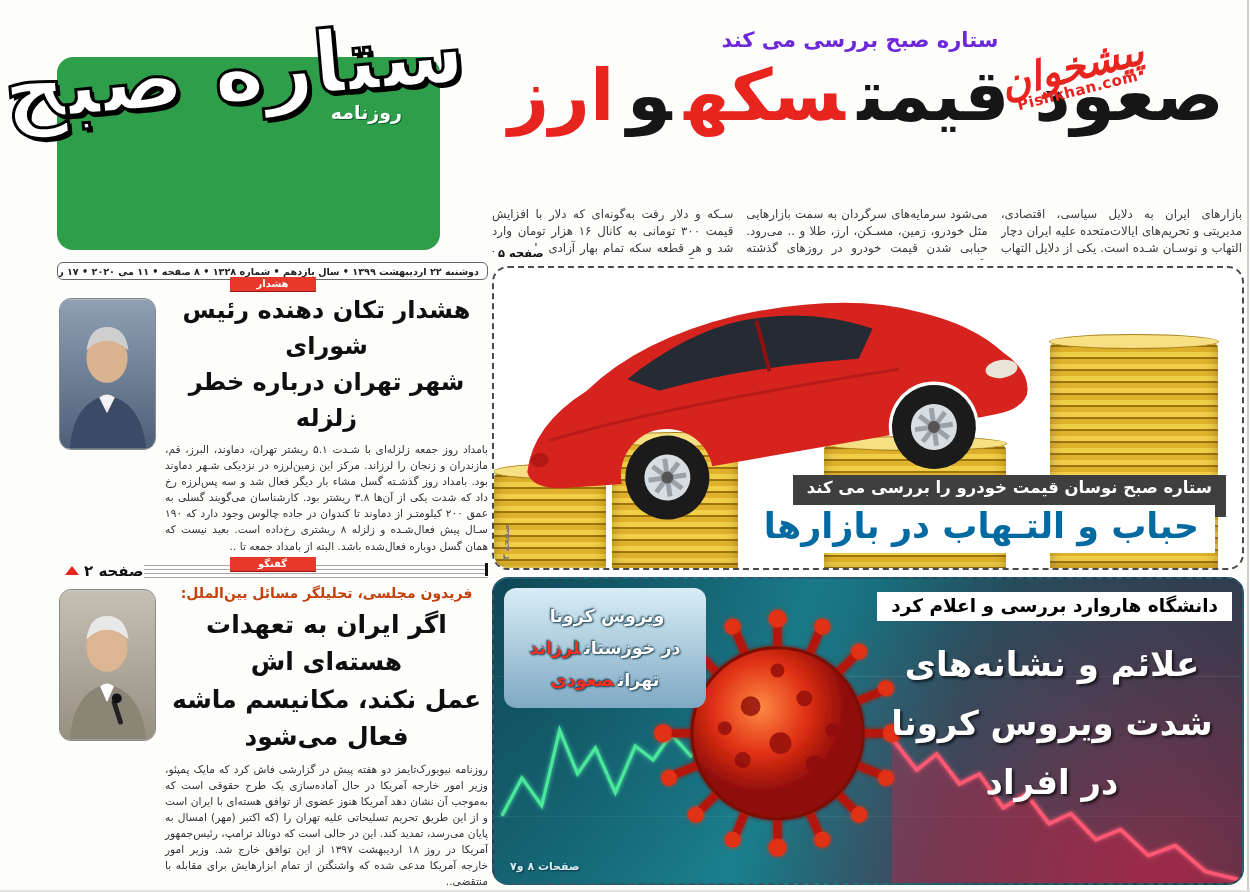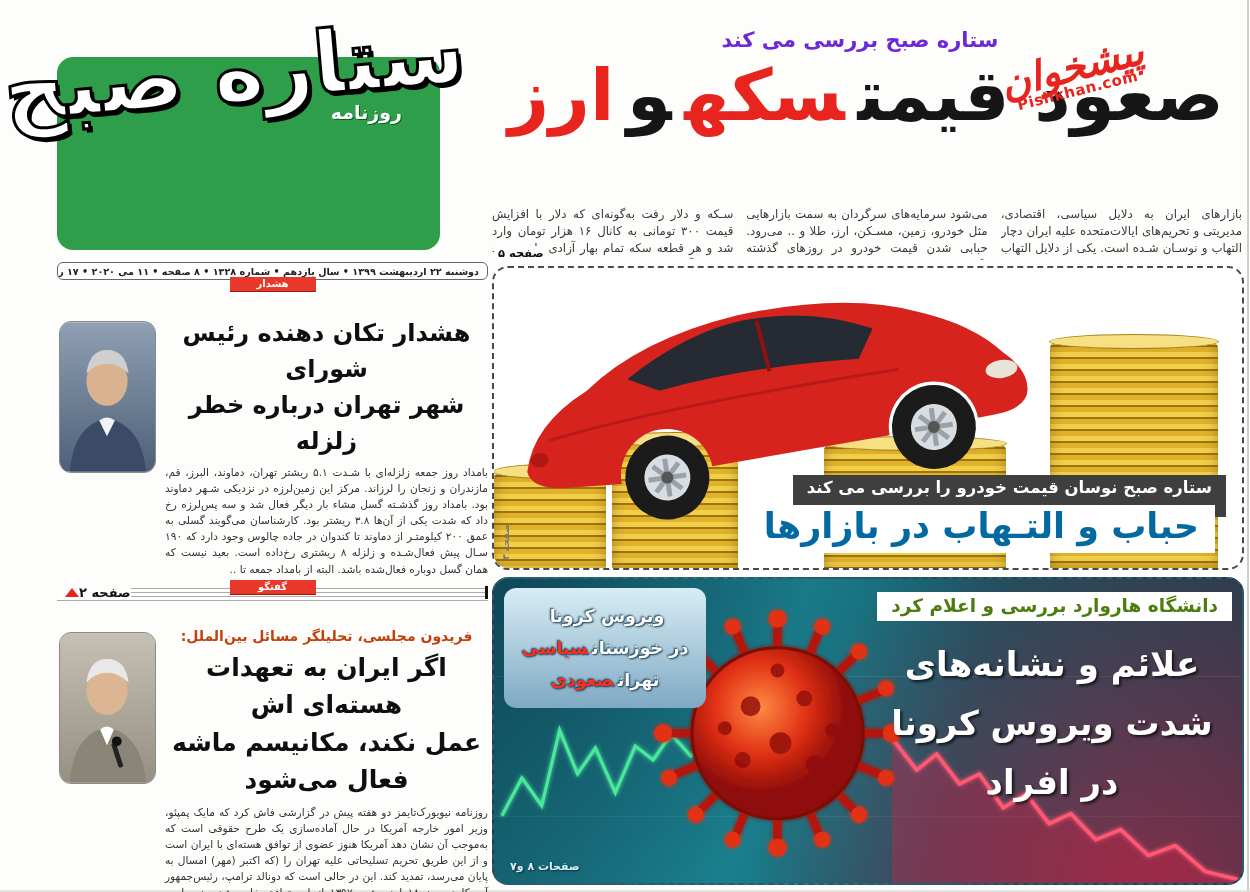--- a/index.html
+++ b/index.html
@@ -40,36 +40,36 @@
     color:#111; background:#fdfdfc; padding:0 4px; }
 
   
   .left-col { position:absolute; left:57px; top:262px; width:431px; }
   .datebar { border:1px solid #666; border-radius:6px; padding:3px 8px 2px;
     font-size:9.6px; font-weight:700; color:#222; text-align:center; white-space:nowrap;
     overflow:hidden; background:#fff; }
   .pill { display:block; width:86px; margin:-3px auto 0; background:#e8372b; color:#fff;
     font-size:10px; font-weight:700; text-align:center; border-radius:0; padding:1px 0 2px;
     box-shadow:0 1px 0 #9c1710; position:relative; z-index:3; }
-  .story { position:relative; padding-right:0; padding-left:108px; margin-top:24px; }
+  .story { position:relative; padding-right:0; padding-left:108px; margin-top:1px; }
   .story-photo { position:absolute; left:2px; top:6px; width:97px; height:152px;
     border:1px solid #8a8a8a; border-radius:12px; overflow:hidden; background:#ccc; }
   .story-photo svg { display:block; width:100%; height:100%; }
   .story-kicker { text-align:center; font-size:14px; font-weight:900; color:#c2410c;
     margin:4px 0 2px; line-height:1.5; }
   .story-headline { text-align:center; font-size:24px; font-weight:900; color:#0f0f0f;
     line-height:1.5; }
   .story-body { margin-top:5px; font-size:10.6px; line-height:1.52; text-align:justify;
     color:#333; }
   .divider { position:relative; height:17px; margin-top:8px;
     background:repeating-linear-gradient(to bottom, #aaa 0 1px, transparent 1px 4px);
     background-size:100% 13px; background-repeat:no-repeat; background-position:0 3px; }
   .divider .pageref { position:absolute; right:auto; left:0; top:0; background:#fdfdfc;
-    padding-left:8px; font-size:13px; font-weight:900; color:#111; display:flex;
-    align-items:center; direction:ltr;text-align:center; }
+    padding-left:8px; font-size:15px; font-weight:900; color:#111; display:flex;
+    align-items:center; gap:5px; direction:ltr;text-align:center; }
   .chev { width:0; height:0; border-left:7px solid transparent; border-right:7px solid transparent;
     border-bottom:9px solid #e8241f; display:inline-block; }
   .div-tick { position:absolute; right:0; top:1px; width:3px; height:13px; background:#111; }
   .divider .pill { position:absolute; left:50%; top:-5px; transform:translateX(-50%); margin:0; }
 
   
   .car-panel { position:absolute; left:492px; top:266px; width:752px; height:304px;
     background:#fff; border:2px dashed #4a4a4a; border-radius:16px; overflow:hidden; }
   .coins { position:absolute; bottom:-2px; border-radius:9px 9px 0 0;
     background:repeating-linear-gradient(to bottom, #f2cf49 0 5px, #9c7410 5px 7px, #e0b22b 7px 12px);
@@ -95,21 +95,21 @@
   .corona-grid { position:absolute; inset:0; opacity:.12;
     background:linear-gradient(to right, transparent 0 24%, #fff 24%, transparent calc(24% + 1px)),
                linear-gradient(to bottom, transparent 0 32%, #fff 32%, transparent calc(32% + 1px), transparent 0 78%, #fff 78%, transparent calc(78% + 1px)); }
   .corona-svg { position:absolute; inset:0; z-index:2; }
   .corona-badge { position:absolute; left:10px; top:9px; width:202px; height:120px; z-index:6;
     background:linear-gradient(180deg,#d8edf5,#7fa9c4); border-radius:12px;
     display:flex; flex-direction:column; justify-content:center; gap:12px; text-align:center; }
   .corona-badge div { font-size:17.5px; font-weight:900; color:#fff;
     text-shadow:1px 1px 2px #12384a, -1px -1px 2px #12384a; }
   .corona-badge .red { color:#ff2d20; margin-right:4px; }
-  .corona-kicker { position:absolute; right:10px; top:13px; background:#fff; color:#4d7c0f;
+  .corona-kicker { position:absolute; right:10px; top:13px; background:#fff; color:#000000;
     font-size:18.5px; font-weight:900; padding:3px 14px 5px; z-index:6; }
   .corona-headline { position:absolute; right:6px; top:56px; width:368px; z-index:6;
     text-align:center; font-size:34px; font-weight:900; color:#fff; line-height:1.73;
     text-shadow:2px 2px 3px rgba(0,0,0,.7); }
   .corona-pageref { position:absolute; left:16px; bottom:10px; z-index:6; font-size:11px;
     font-weight:700; color:#d8ecf2; text-shadow:1px 1px 2px #0b2e3c; }
 </style>
 </head>
 <body>
 
@@ -306,21 +306,21 @@
           <circle cx="250" cy="182" r="8"></circle>
         <circle cx="322" cy="186" r="9"></circle>
           <circle cx="285" cy="92" r="7"></circle>
         <circle cx="232" cy="150" r="7"></circle>
           <circle cx="340" cy="152" r="7"></circle>
       </g>
     </g>
   </svg>
   <div class="corona-badge">
     <div><span>ویروس کرونا</span><span class="red"></span></div>
-    <div><span>در خوزستان</span><span class="red">سیاسی</span></div>
+    <div><span>در خوزستان</span><span class="red">لرزاند</span></div>
     <div><span>تهران</span><span class="red">صعودی</span></div>
   </div>
   <div class="corona-kicker">دانشگاه هاروارد بررسی و اعلام کرد</div>
   <div class="corona-headline">
     <div>علائم و نشانه‌های</div>
     <div>شدت ویروس کرونا</div>
     <div>در افراد</div>
   </div>
   <div class="corona-pageref">صفحات ۸ و۷</div>
 </div>

